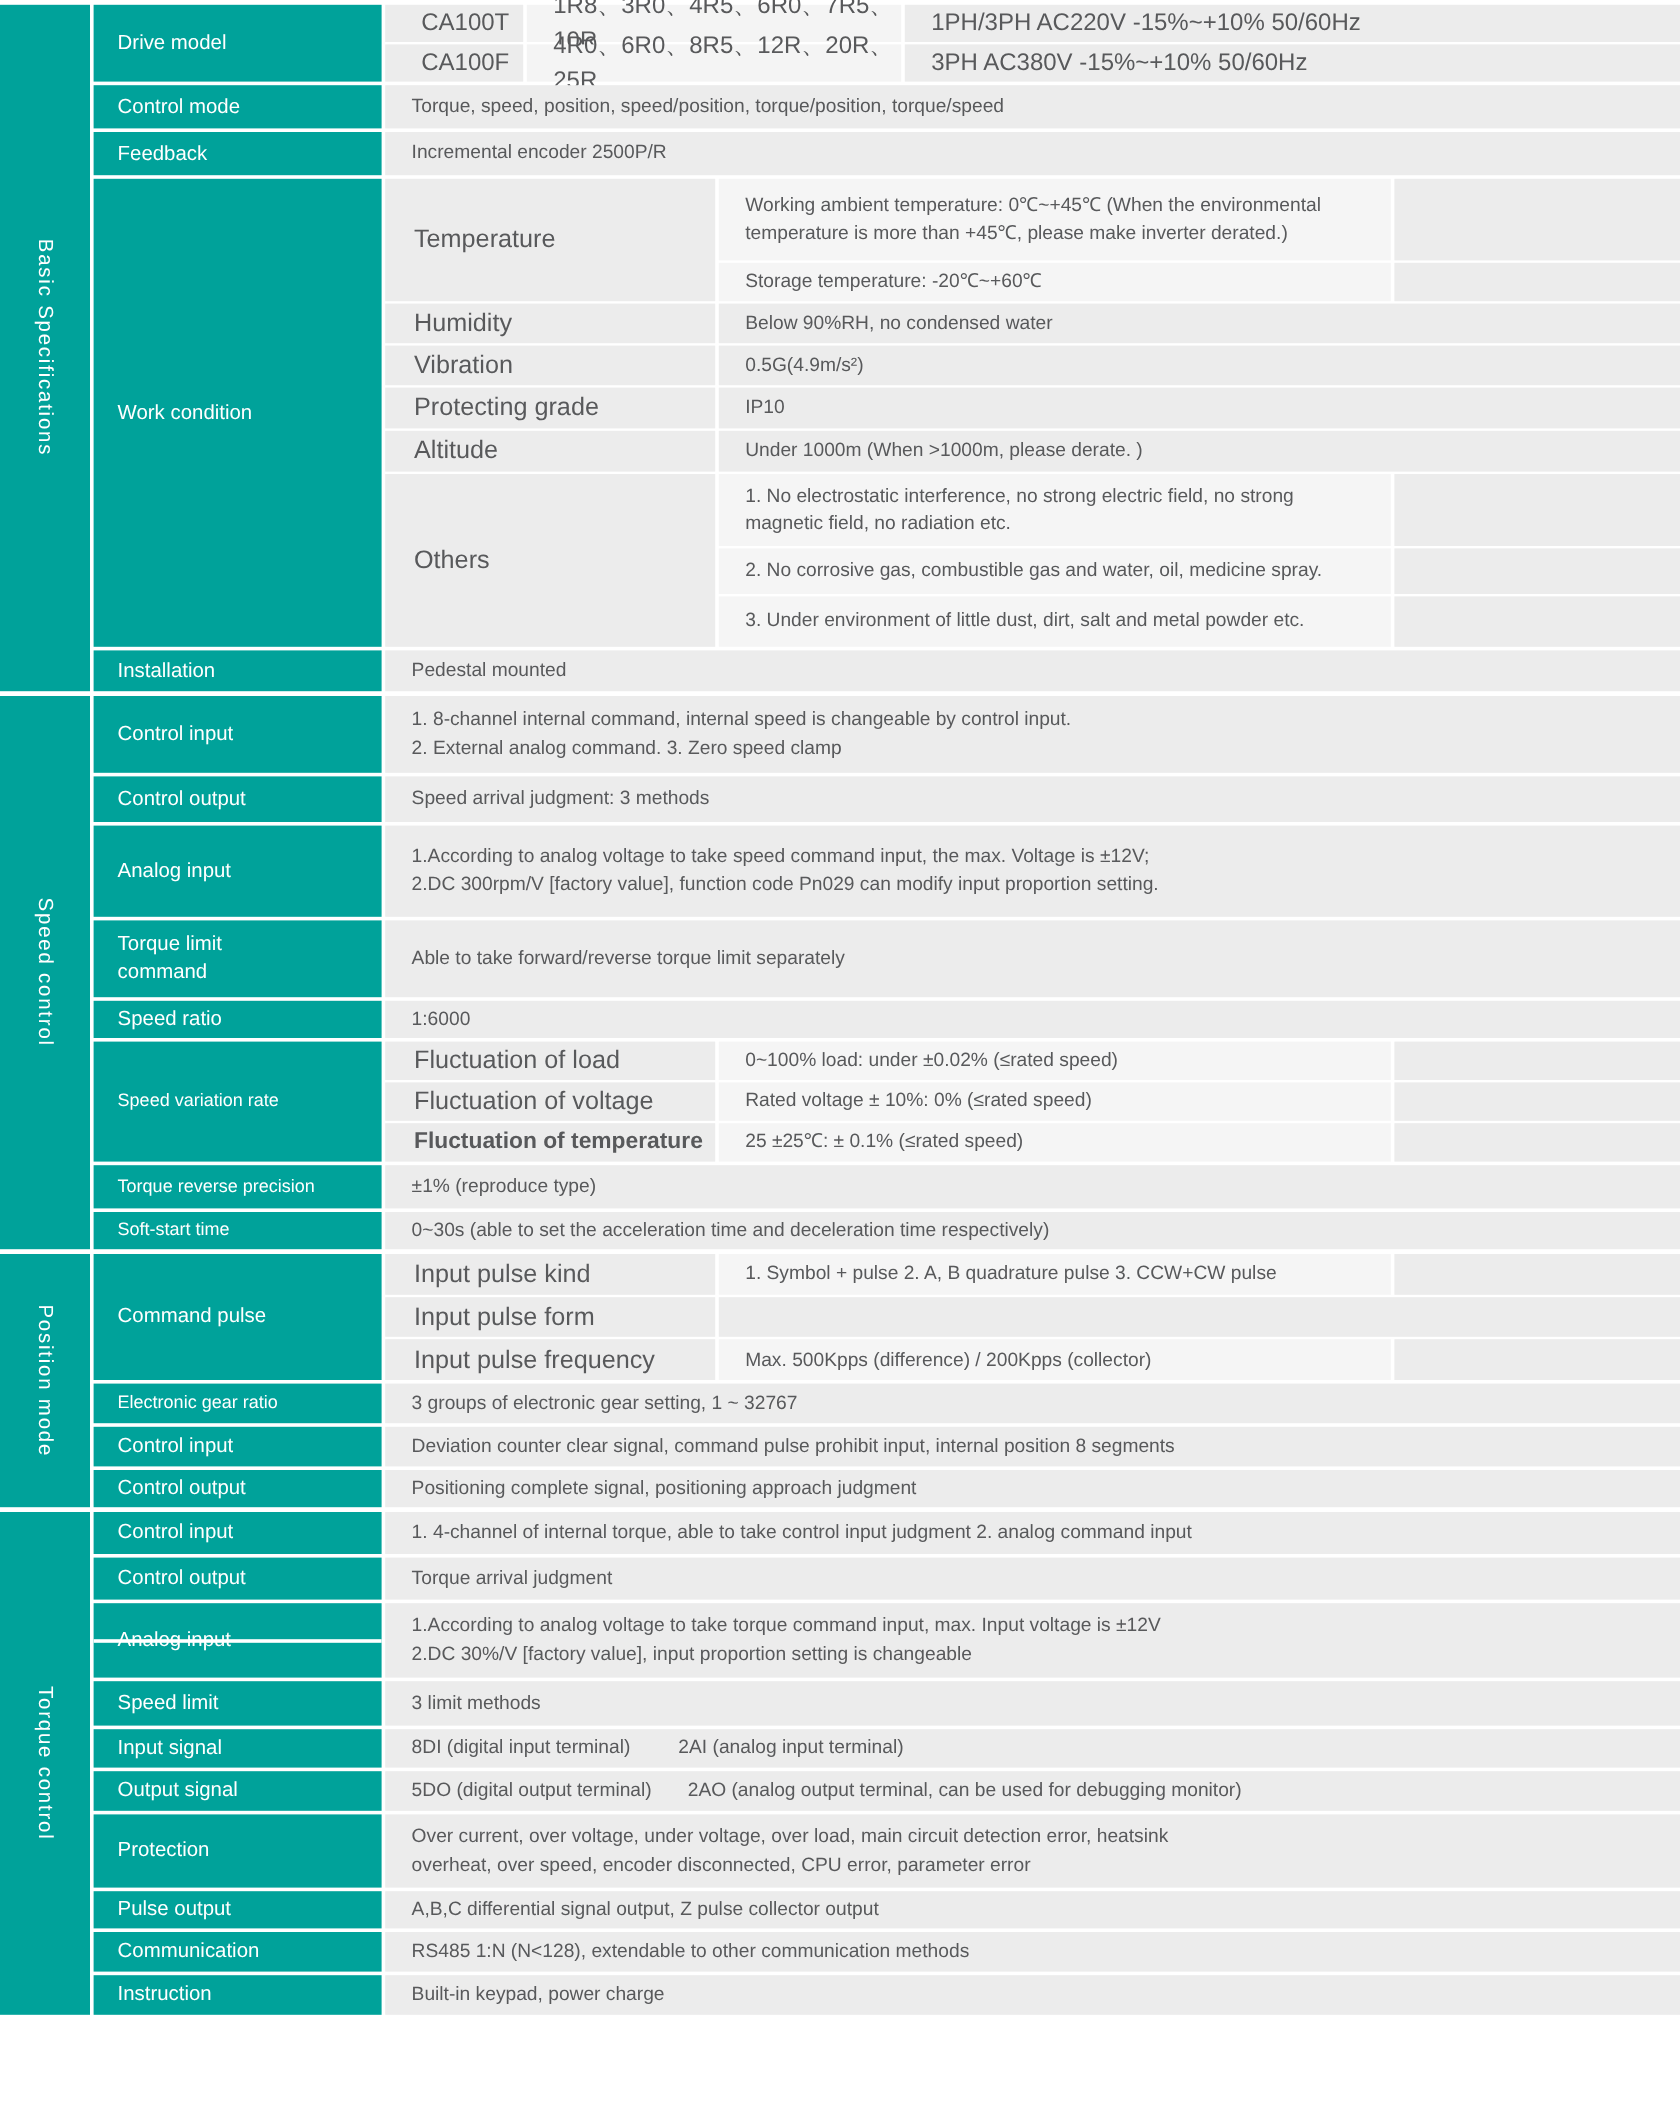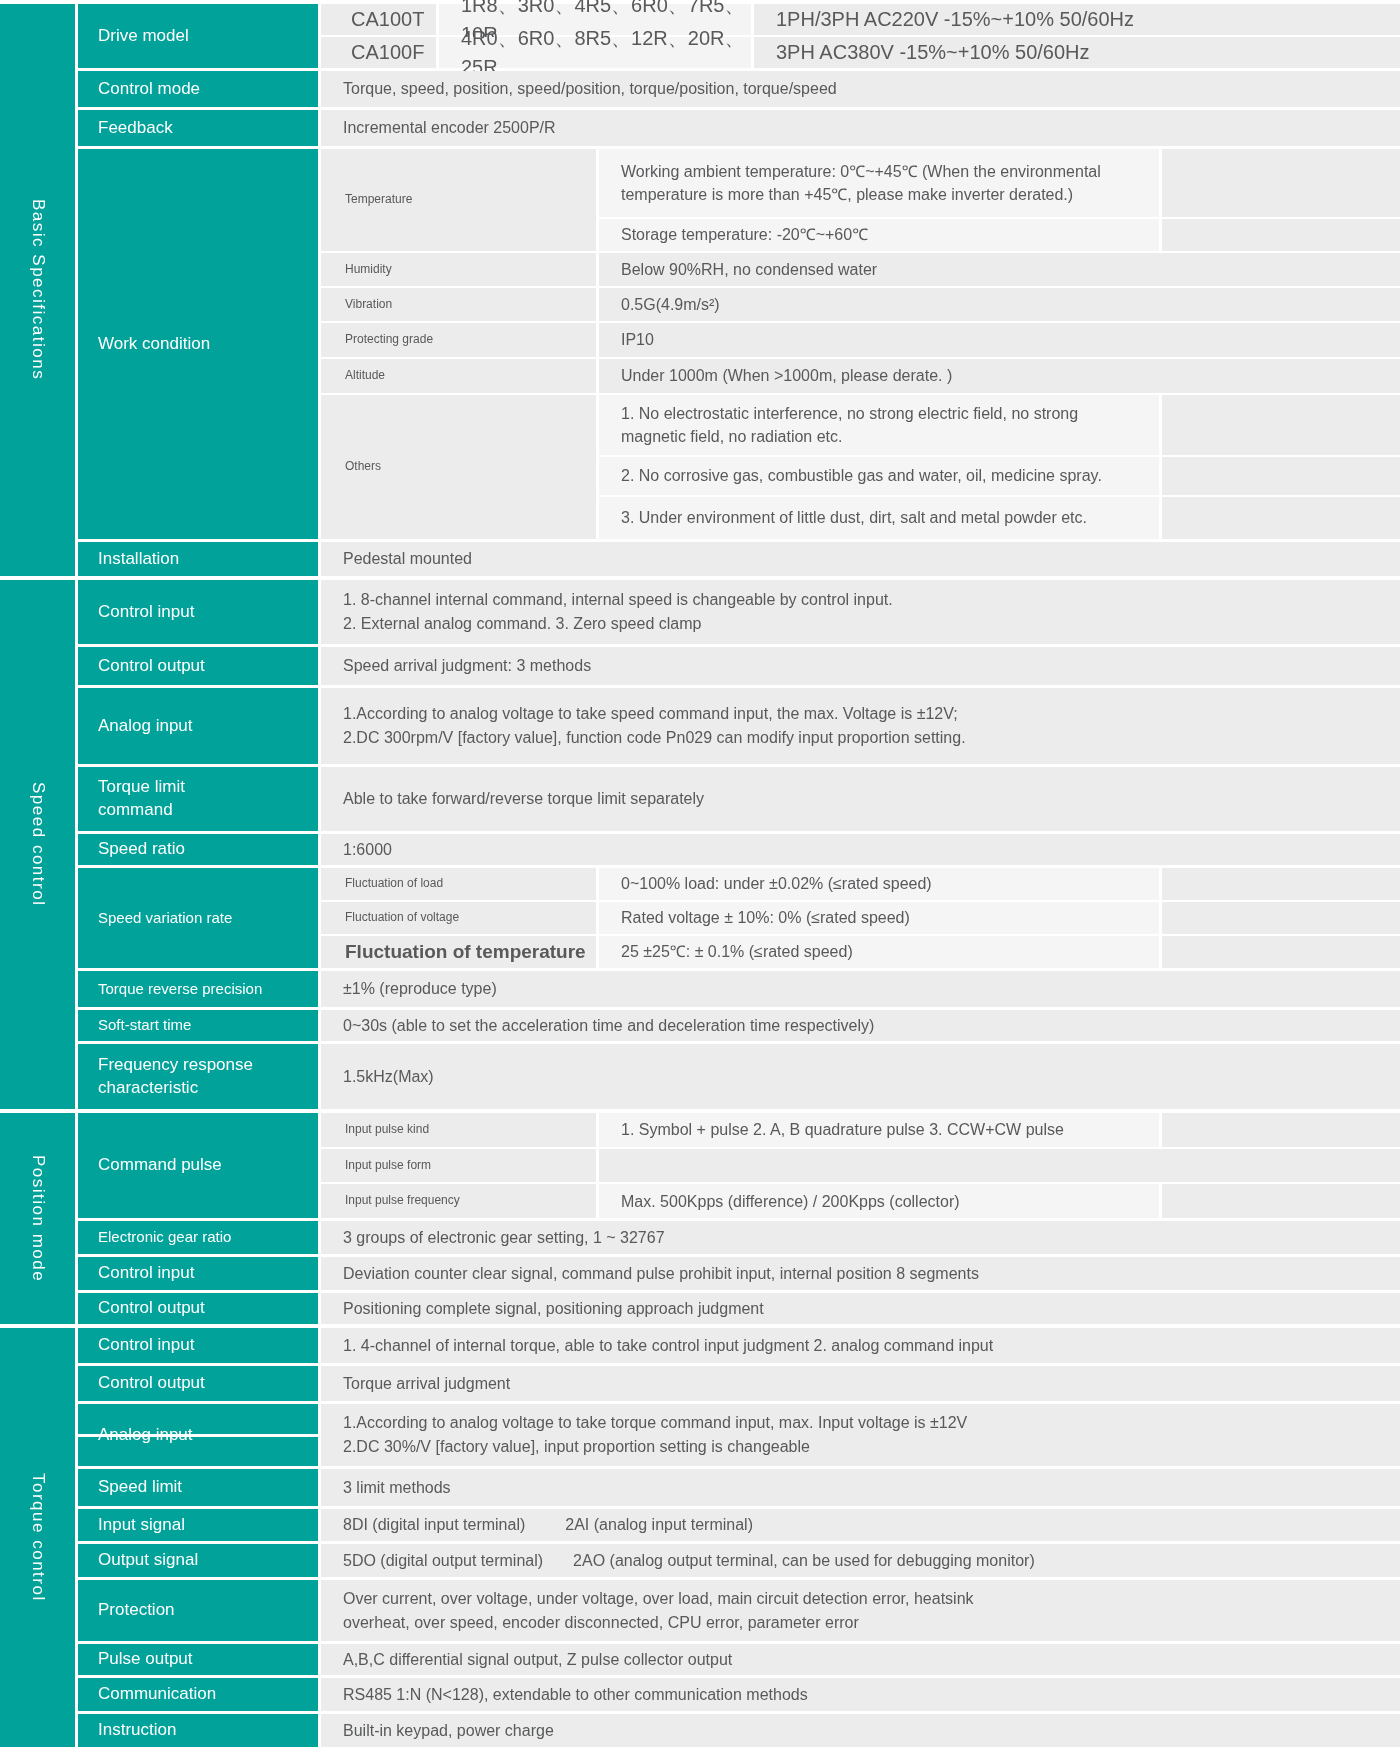--- a/index.html
+++ b/index.html
@@ -38,21 +38,21 @@
   .scell{
     background:#ECECEC;color:#58595B;display:flex;align-items:center;
     box-sizing:border-box;font-size:20px;line-height:1.45;white-space:pre-line;
   }
   .model{width:115px;flex:0 0 115px;padding-left:30px;}
   .sizes{width:312px;flex:0 0 312px;padding-left:22px;background:#F4F4F4;}
   .power{flex:1;padding-left:22px;}
   .sname{
     width:275px;flex:0 0 275px;background:#ECECEC;color:#58595B;
     display:flex;align-items:center;box-sizing:border-box;padding-left:24px;padding-right:6px;
-    font-size:12px;line-height:1.3;
+    font-size:21px;line-height:1.3;
   }
   .sname.sm{font-size:19px;font-weight:bold;}
   .note{
     width:560px;flex:0 0 560px;background:#F5F5F5;color:#58595B;
     display:flex;align-items:center;box-sizing:border-box;padding-left:22px;padding-right:10px;
     font-size:16px;line-height:1.45;white-space:pre-line;
   }
   .fill{flex:1;background:#ECECEC;}
   .sig2{margin-left:40px;text-align:center;}
 </style>
@@ -220,25 +220,20 @@
       <div class="row" style="height:36px">
         <div class="lbl sm">Torque reverse precision</div>
         <div class="val">±1% (reproduce type)</div>
       </div>
 
       <div class="row" style="height:31px">
         <div class="lbl sm">Soft-start time</div>
         <div class="val">0~30s (able to set the acceleration time and deceleration time respectively)</div>
       </div>
 
-      <div class="row" style="height:65px">
-        <div class="lbl">Frequency response
-characteristic</div>
-        <div class="val">1.5kHz(Max)</div>
-      </div>
 
     </div>
   </div>
 
   <div class="section">
     <div class="vband">
       <span>Position mode</span>
     </div>
     <div class="rows">
 

